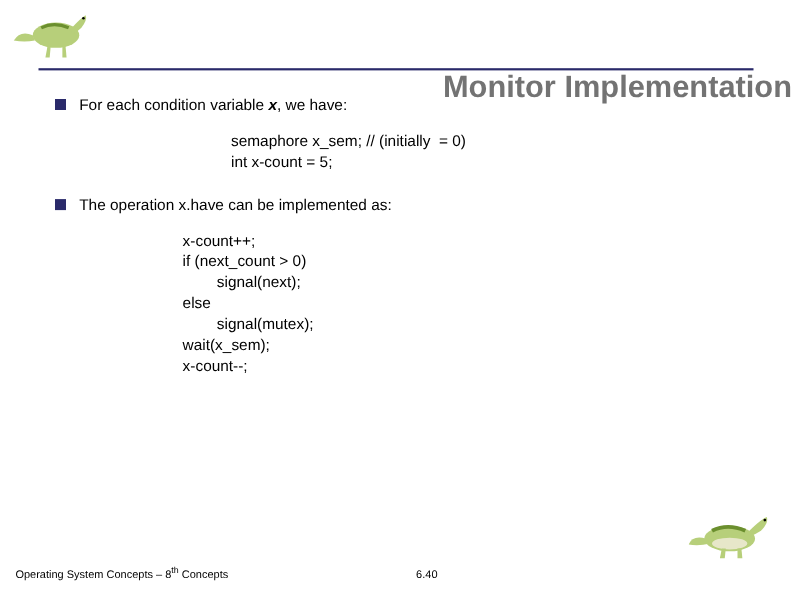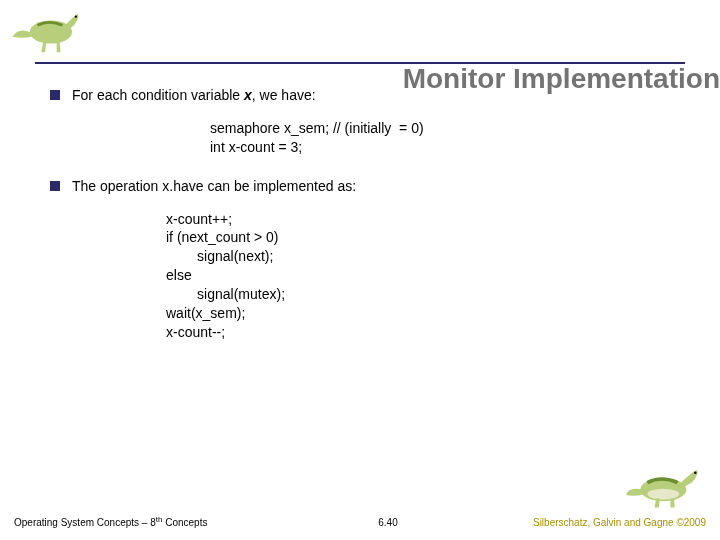--- a/index.html
+++ b/index.html
@@ -147,21 +147,21 @@
   <div class="body">
 
     <div class="bullet-row">
       <div class="bullet-sq"></div>
       <div class="bullet-text">
         <span>For each condition variable </span><span class="ital-bold">x</span><span>, we  have:</span>
       </div>
     </div>
 
     <div class="code-block mono">semaphore x_sem; // (initially  = 0)
-int x-count = 3;</div>
+int x-count = 5;</div>
 
     <div class="bullet-row">
       <div class="bullet-sq"></div>
       <div class="bullet-text">
         <span>The operation </span><span class="mono">x.have</span><span> can be implemented as:</span>
       </div>
     </div>
 
     <div class="code-block second mono">x-count++;
 if (next_count &gt; 0)
@@ -181,15 +181,14 @@
     <circle cx="78" cy="9" r="1.4" fill="#000"></circle>
     <path d="M34 38 L32 48 L37 48 L38 38 Z" class="dino-body"></path>
     <path d="M50 38 L50 48 L55 48 L54 38 Z" class="dino-body"></path>
     <path d="M24 20 Q40 12 58 20" stroke="#6b8f2e" stroke-width="4" fill="none"></path>
   </svg>
 
   <div class="footer-left">
     <span>Operating System Concepts – 8</span><sup>th</sup><span> Concepts</span>
   </div>
   <div class="footer-center">6.40</div>
-  <div class="footer-right">Silberschatz, Galvin and Gagne ©2009</div>
 
 </div>
 
 </body></html>

